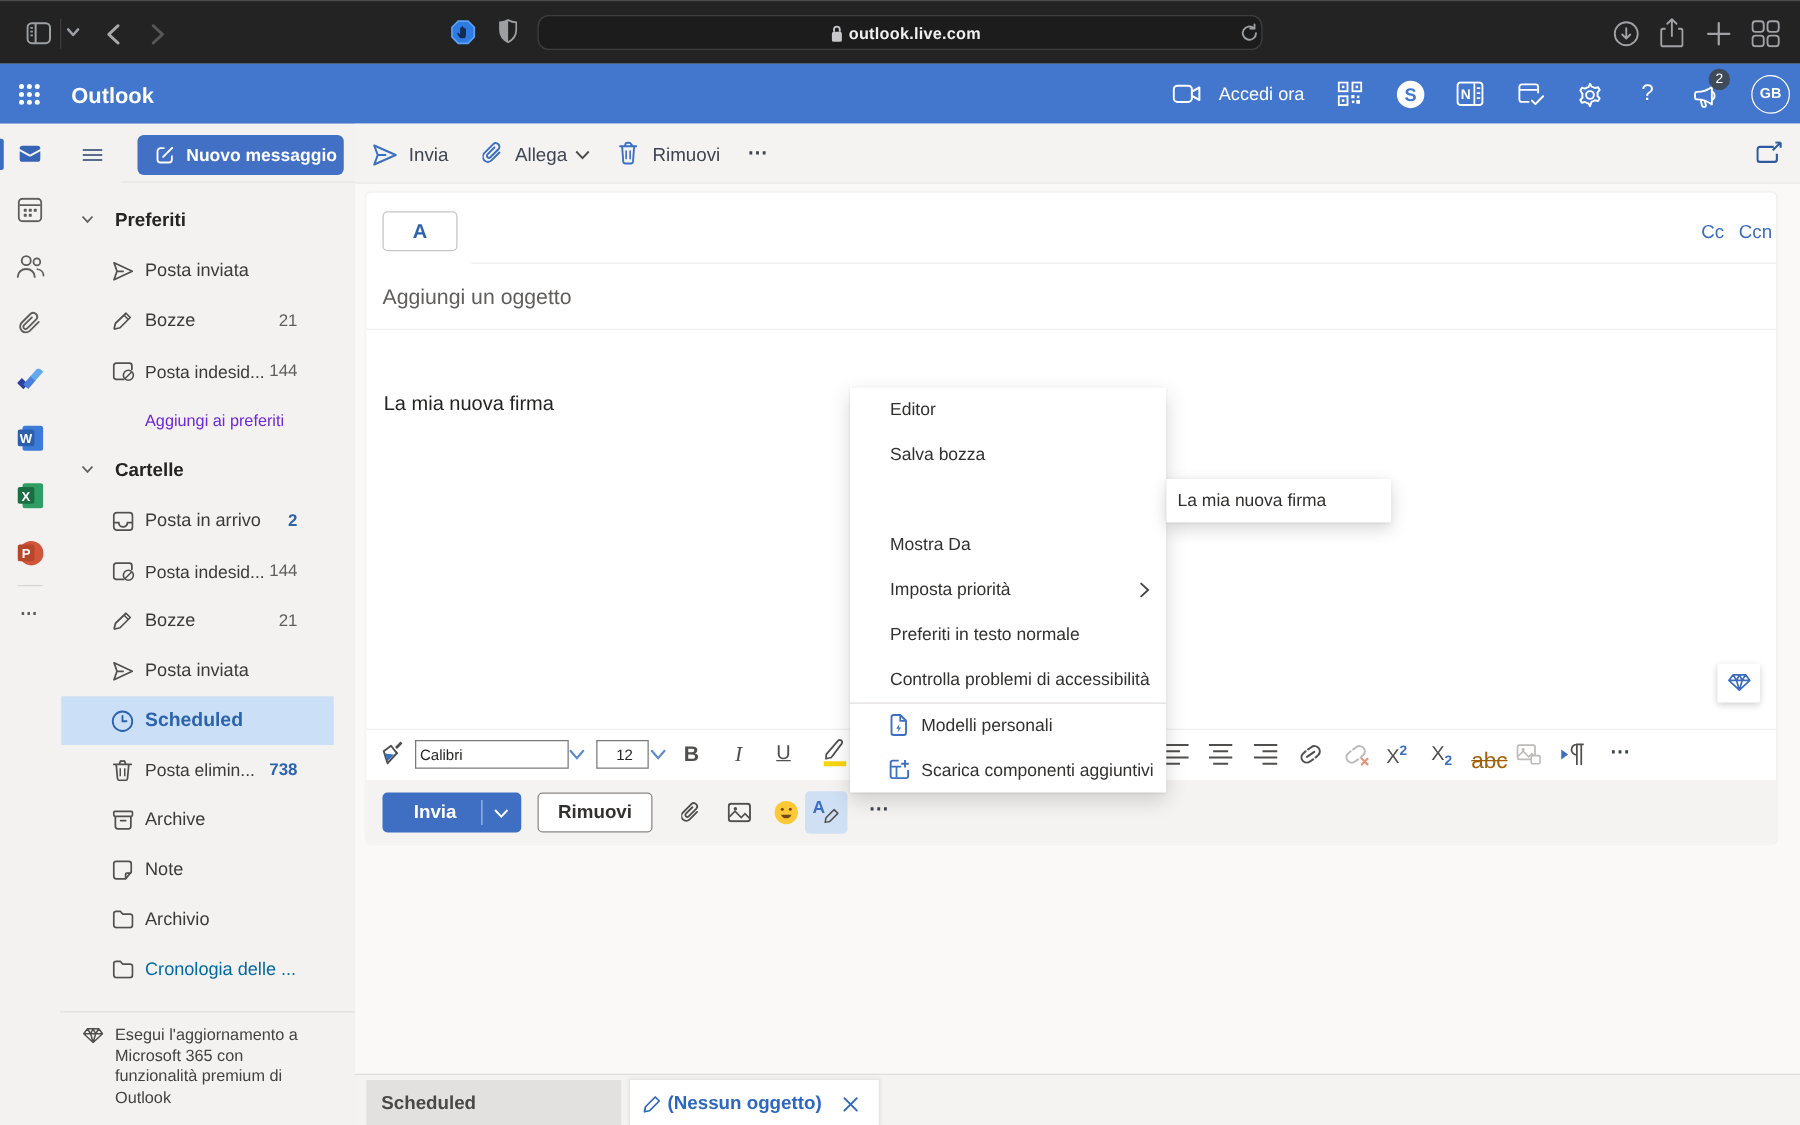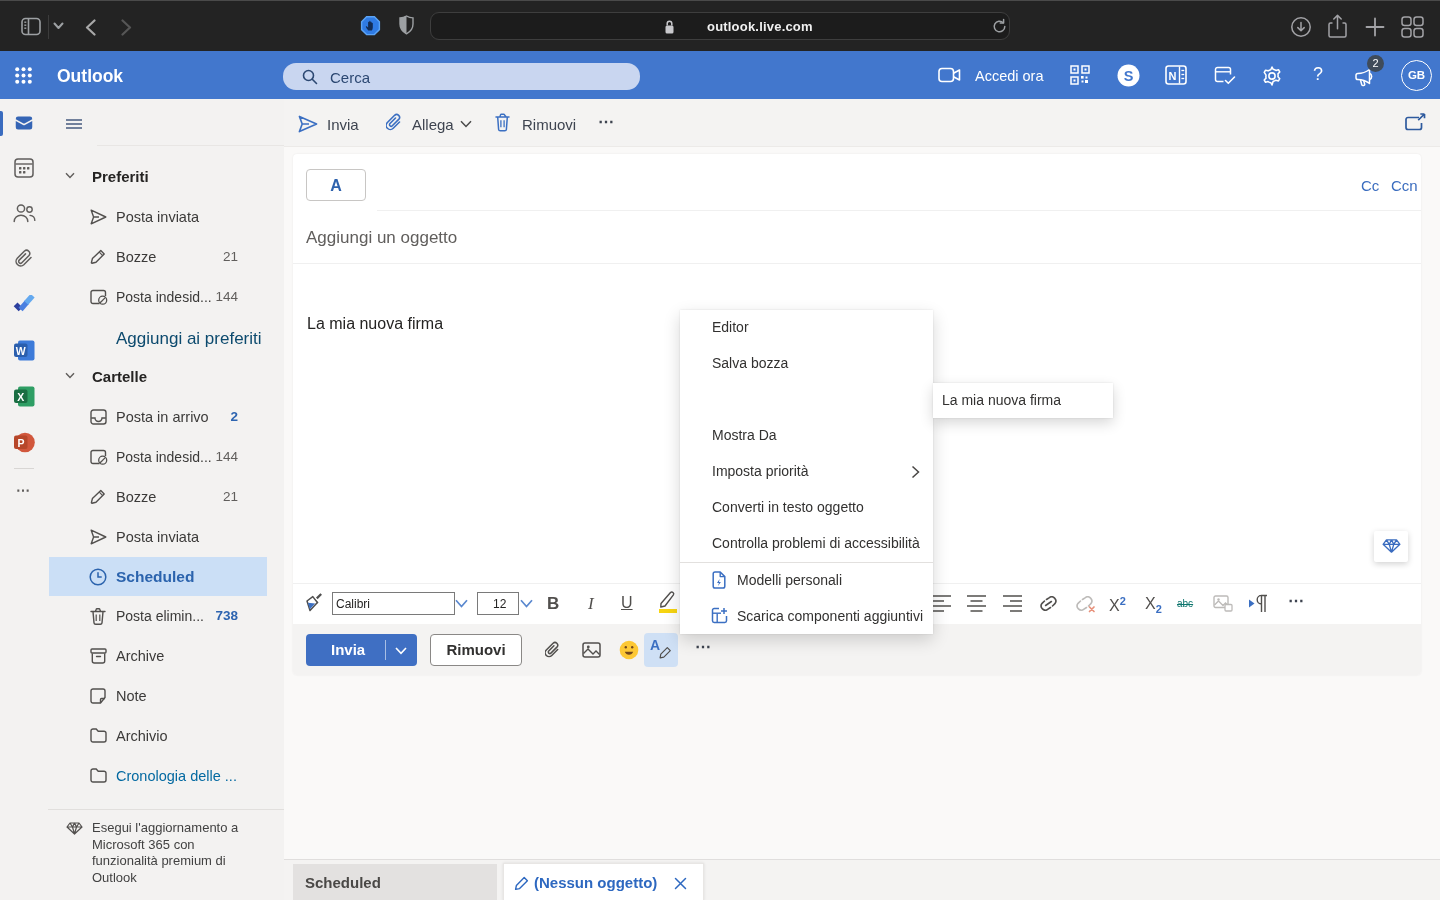--- a/index.html
+++ b/index.html
@@ -39,21 +39,21 @@
   <svg class="ab" style="left:399px;top:14px;" width="15" height="20" viewBox="0 0 15 20">
     <path d="M7.5 1 C9.5 2.2 11.8 2.8 14 2.9 V9 c0 4.5-2.7 7.8-6.5 9.8 C3.7 16.8 1 13.5 1 9 V2.9 C3.2 2.8 5.5 2.2 7.5 1 Z" fill="none" stroke="#9da0a3" stroke-width="1.4"></path>
     <path d="M7.5 1 C5.5 2.2 3.2 2.8 1 2.9 V9 c0 4.5 2.7 7.8 6.5 9.8 Z" fill="#9da0a3"></path>
   </svg>
 
   <div class="ab" style="left:430px;top:11px;width:580px;height:28px;background:#1c1c1c;border:1px solid #3e3e3e;border-radius:9px;"></div>
   <svg class="ab" style="left:665px;top:19px;" width="9" height="14" viewBox="0 0 9 14">
     <rect x="0.5" y="5.4" width="8" height="8" rx="1.5" fill="#c8c8cc"></rect>
     <path d="M2.2 5.4 V3.6 a2.3 2.3 0 0 1 4.6 0 V5.4" fill="none" stroke="#c8c8cc" stroke-width="1.5"></path>
   </svg>
-  <div class="ab" style="left:679px;top:18px;font-size:13px;font-weight:600;color:#f0f0f0;letter-spacing:.2px;margin-left:28px;">outlook.live.com</div>
+  <div class="ab" style="left:679px;top:18px;font-size:13px;font-weight:600;color:#f0f0f0;letter-spacing:.2px;">outlook.live.com</div>
   <svg class="ab" style="left:991px;top:17px;" width="17" height="17" viewBox="0 0 17 17">
     <path d="M13.8 8.5 a5.3 5.3 0 1 1 -1.6-3.8" fill="none" stroke="#9da0a3" stroke-width="1.5" stroke-linecap="round"></path>
     <path d="M12.6 1.5 v3.4 h-3.4" fill="none" stroke="#9da0a3" stroke-width="1.5" stroke-linecap="round" stroke-linejoin="round"></path>
   </svg>
 
   <svg class="ab" style="left:1290px;top:15px;" width="22" height="22" viewBox="0 0 22 22">
     <circle cx="11" cy="11" r="9.2" fill="none" stroke="#a2a2a6" stroke-width="1.5"></circle>
     <path d="M11 6.5 v8 M7.8 11.6 L11 14.8 L14.2 11.6" fill="none" stroke="#a2a2a6" stroke-width="1.5" stroke-linecap="round" stroke-linejoin="round"></path>
   </svg>
   <svg class="ab" style="left:1328px;top:13px;" width="19" height="25" viewBox="0 0 19 25">
@@ -81,27 +81,20 @@
       <circle cx="2.2" cy="8.5" r="2"></circle>
         <circle cx="8.5" cy="8.5" r="2"></circle>
         <circle cx="14.8" cy="8.5" r="2"></circle>
       <circle cx="2.2" cy="14.8" r="2"></circle>
         <circle cx="8.5" cy="14.8" r="2"></circle>
         <circle cx="14.8" cy="14.8" r="2"></circle>
     </g>
   </svg>
   <div class="ab" style="left:57px;top:15px;font-size:17.5px;font-weight:600;color:#fff;">Outlook</div>
 
-  <div class="ab" style="left:283px;top:12px;width:357px;height:27px;background:#c9d6f0;border-radius:13px;">
-    <svg class="ab" style="left:19px;top:6px;" width="16" height="16" viewBox="0 0 16 16">
-      <circle cx="6.5" cy="6.5" r="5" fill="none" stroke="#2c4872" stroke-width="1.6"></circle>
-      <line x1="10.3" y1="10.3" x2="14.5" y2="14.5" stroke="#2c4872" stroke-width="1.6" stroke-linecap="round"></line>
-    </svg>
-    <div class="ab" style="left:47px;top:6px;font-size:15px;color:#2c4872;">Cerca</div>
-  </div>
 
   <svg class="ab" style="left:938px;top:16px;" width="23" height="16" viewBox="0 0 23 16">
     <rect x="1" y="1.5" width="14.5" height="13" rx="3" fill="none" stroke="#fff" stroke-width="1.6"></rect>
     <path d="M15.5 6.3 L21.5 3 V13 L15.5 9.7" fill="none" stroke="#fff" stroke-width="1.6" stroke-linejoin="round"></path>
   </svg>
   <div class="ab" style="left:975px;top:17px;font-size:14.5px;color:#fff;text-align:right;">Accedi ora</div>
 
   <svg class="ab" style="left:1070px;top:14px;" width="20" height="20" viewBox="0 0 20 20">
     <g fill="none" stroke="#fff" stroke-width="1.5">
       <rect x="1" y="1" width="7" height="7"></rect>
@@ -219,20 +212,27 @@
 <div class="ab" id="pane" style="left:48px;top:99px;width:236px;height:801px;background:#f3f2f1;">
 
   <svg class="ab" style="left:18px;top:20px;" width="16" height="10" viewBox="0 0 16 10">
     <g stroke="#5a6c8c" stroke-width="1.7">
         <line x1="0" y1="1" x2="16" y2="1"></line>
         <line x1="0" y1="5" x2="16" y2="5"></line>
         <line x1="0" y1="9" x2="16" y2="9"></line>
       </g>
   </svg>
 
+  <div class="ab" style="left:62px;top:9px;width:165px;height:32px;background:#4170c4;border-radius:5px;">
+    <svg class="ab" style="left:14px;top:8px;" width="16" height="16" viewBox="0 0 16 16">
+      <path d="M7 2.5 H4.5 A2.5 2.5 0 0 0 2 5 v6.5 A2.5 2.5 0 0 0 4.5 14 H11 a2.5 2.5 0 0 0 2.5-2.5 V9" fill="none" stroke="#fff" stroke-width="1.5" stroke-linecap="round"></path>
+      <path d="M6.5 9.5 L13.8 2.2" fill="none" stroke="#fff" stroke-width="1.5" stroke-linecap="round"></path>
+    </svg>
+    <div class="ab" style="left:39px;top:8px;font-size:14px;font-weight:600;color:#fff;white-space:nowrap;">Nuovo messaggio</div>
+  </div>
   <div class="ab" style="left:49px;top:46px;width:187px;height:1px;background:#e8e6e4;"></div>
 
   <svg class="ab" style="left:17px;top:72.5px;" width="10" height="7" viewBox="0 0 10 7">
       <path d="M1 1.2 L5 5.5 L9 1.2" fill="none" stroke="#605e5c" stroke-width="1.4"></path>
     </svg>
   <div class="ab" style="left:44px;top:69px;font-size:15px;font-weight:700;color:#252423;">Preferiti</div>
 
   <svg class="ab" style="left:42px;top:110px;" width="17" height="16" viewBox="0 0 17 16">
     <path d="M1.2 1.2 L15.8 8 L1.2 14.8 L3.6 8 Z M3.6 8 H9" fill="none" stroke="#52504e" stroke-width="1.4" stroke-linejoin="round"></path>
   </svg>
@@ -246,21 +246,21 @@
   <div class="ab" style="left:0;top:150px;width:190px;text-align:right;font-size:13.5px;color:#605e5c;">21</div>
 
   <svg class="ab" style="left:42px;top:190px;" width="18" height="16" viewBox="0 0 18 16">
     <path d="M9.5 14.5 H3 A2 2 0 0 1 1 12.5 v-9 A2 2 0 0 1 3 1.5 h10.5 a2 2 0 0 1 2 2 V7" fill="none" stroke="#52504e" stroke-width="1.4"></path>
     <circle cx="12.7" cy="11.2" r="4" fill="none" stroke="#52504e" stroke-width="1.3"></circle>
     <line x1="9.9" y1="14" x2="15.5" y2="8.4" stroke="#52504e" stroke-width="1.3"></line>
   </svg>
   <div class="ab" style="left:68px;top:190px;font-size:14px;color:#3b3a39;white-space:nowrap;">Posta indesid...</div>
   <div class="ab" style="left:0;top:190px;width:190px;text-align:right;font-size:13.5px;color:#605e5c;">144</div>
 
-  <div class="ab" style="left:68px;top:230px;font-size:17px;color:#0c4a6e;text-align:center;">Aggiungi ai preferiti</div>
+  <div class="ab" style="left:68px;top:230px;font-size:13px;color:#6d28d9;text-align:center;">Aggiungi ai preferiti</div>
 
   <svg class="ab" style="left:17px;top:272.5px;" width="10" height="7" viewBox="0 0 10 7">
       <path d="M1 1.2 L5 5.5 L9 1.2" fill="none" stroke="#605e5c" stroke-width="1.4"></path>
     </svg>
   <div class="ab" style="left:44px;top:269px;font-size:15px;font-weight:700;color:#252423;">Cartelle</div>
 
   <svg class="ab" style="left:42px;top:310px;" width="17" height="16" viewBox="0 0 17 16">
     <rect x="1" y="1" width="15" height="14" rx="2.5" fill="none" stroke="#52504e" stroke-width="1.4"></rect>
     <path d="M1.2 9 H5 a3.5 3.5 0 0 0 7 0 H15.8" fill="none" stroke="#52504e" stroke-width="1.4"></path>
   </svg>
@@ -429,21 +429,21 @@
     </svg>
 
     <svg class="ab" style="left:781px;top:442px;" width="22" height="17" viewBox="0 0 22 17">
       <path d="M8.5 3.5 L11 1.8 a4.2 4.2 0 0 1 5.9 5.9 L14.5 10 M12.5 11.5 L10 13.2 a4.2 4.2 0 0 1 -5.9-5.9 L6.5 5" fill="none" stroke="#bdbbb9" stroke-width="1.6" stroke-linecap="round"></path>
       <path d="M15.5 11 l4.5 4.5 M20 11 l-4.5 4.5" stroke="#e8927c" stroke-width="1.7" stroke-linecap="round"></path>
     </svg>
 
     <div class="ab" style="left:816px;top:441px;font-size:16px;color:#514f4d;">X<span style="font-size:11px;font-weight:700;color:#3b6fc2;vertical-align:6px;">2</span></div>
     <div class="ab" style="left:852px;top:441px;font-size:16px;color:#514f4d;">X<span style="font-size:11px;font-weight:700;color:#3b6fc2;vertical-align:-4px;">2</span></div>
 
-    <div class="ab" style="left:884px;top:444px;font-size:10px;color:#0f766e;text-decoration:line-through;">abc</div>
+    <div class="ab" style="left:884px;top:444px;font-size:18px;color:#a16207;text-decoration:line-through;">abc</div>
 
     <svg class="ab" style="left:920px;top:441px;" width="20" height="17" viewBox="0 0 20 17">
       <rect x="1" y="1" width="14" height="11.5" rx="1.5" fill="none" stroke="#bdbbb9" stroke-width="1.4"></rect>
       <path d="M1.5 10 l4-4 4.5 4.5 2.5-2.5 2.5 2.5" fill="none" stroke="#bdbbb9" stroke-width="1.3"></path>
       <circle cx="5.5" cy="4.5" r="1.2" fill="#bdbbb9"></circle>
       <rect x="12" y="9.5" width="7" height="6.5" rx="1" fill="#fff" stroke="#bdbbb9" stroke-width="1.3"></rect>
     </svg>
 
     <svg class="ab" style="left:955px;top:440px;" width="21" height="19" viewBox="0 0 21 19">
       <path d="M1 5.5 L6.5 9.5 L1 13.5 Z" fill="#3b6fc2"></path>
@@ -513,21 +513,21 @@
 <div class="ab" id="menus" style="left:0;top:0;width:1263px;height:900px;pointer-events:none;">
 
   <div class="ab" style="left:680px;top:310px;width:253px;height:324px;background:#fff;box-shadow:0 6px 16px rgba(0,0,0,.16),0 0 2px rgba(0,0,0,.1);">
     <div class="ab" style="left:32px;top:9px;font-size:14px;color:#323130;white-space:nowrap;">Editor</div>
     <div class="ab" style="left:32px;top:45px;font-size:14px;color:#323130;white-space:nowrap;">Salva bozza</div>
     <div class="ab" style="left:32px;top:117px;font-size:14px;color:#323130;white-space:nowrap;">Mostra Da</div>
     <div class="ab" style="left:32px;top:153px;font-size:14px;color:#323130;white-space:nowrap;">Imposta priorità</div>
     <svg class="ab" style="left:231px;top:155px;" width="9" height="14" viewBox="0 0 9 14">
         <path d="M1.5 1.5 L7.5 7 L1.5 12.5" fill="none" stroke="#484644" stroke-width="1.5"></path>
       </svg>
-    <div class="ab" style="left:32px;top:189px;font-size:14px;color:#323130;white-space:nowrap;">Converti in testo oggetto</div>
+    <div class="ab" style="left:32px;top:189px;font-size:14px;color:#323130;white-space:nowrap;">Preferiti in testo normale</div>
     <div class="ab" style="left:32px;top:225px;font-size:14px;color:#323130;white-space:nowrap;">Controlla problemi di accessibilità</div>
     <div class="ab" style="left:0;top:252px;width:253px;height:1px;background:#e2e0de;"></div>
     <svg class="ab" style="left:32px;top:261px;" width="14" height="18" viewBox="0 0 14 18">
       <path d="M8.2 1 H3 A1.8 1.8 0 0 0 1.2 2.8 V15.2 A1.8 1.8 0 0 0 3 17 h8 a1.8 1.8 0 0 0 1.8-1.8 V5.6 Z" fill="none" stroke="#3b6fc2" stroke-width="1.5" stroke-linejoin="round"></path>
       <path d="M8.2 1 V5.6 h4.6" fill="none" stroke="#3b6fc2" stroke-width="1.4" stroke-linejoin="round"></path>
       <path d="M7.6 8 l-2.6 3.9 h1.9 l-0.9 3.1 2.9-4.1 h-1.9 Z" fill="#3b6fc2"></path>
     </svg>
     <div class="ab" style="left:57px;top:262px;font-size:14px;color:#323130;white-space:nowrap;">Modelli personali</div>
     <svg class="ab" style="left:31px;top:297px;" width="17" height="17" viewBox="0 0 17 17">
       <path d="M8 1.5 H3.2 A1.7 1.7 0 0 0 1.5 3.2 v10.6 a1.7 1.7 0 0 0 1.7 1.7 h10.6 a1.7 1.7 0 0 0 1.7-1.7 V9" fill="none" stroke="#3b6fc2" stroke-width="1.5"></path>

